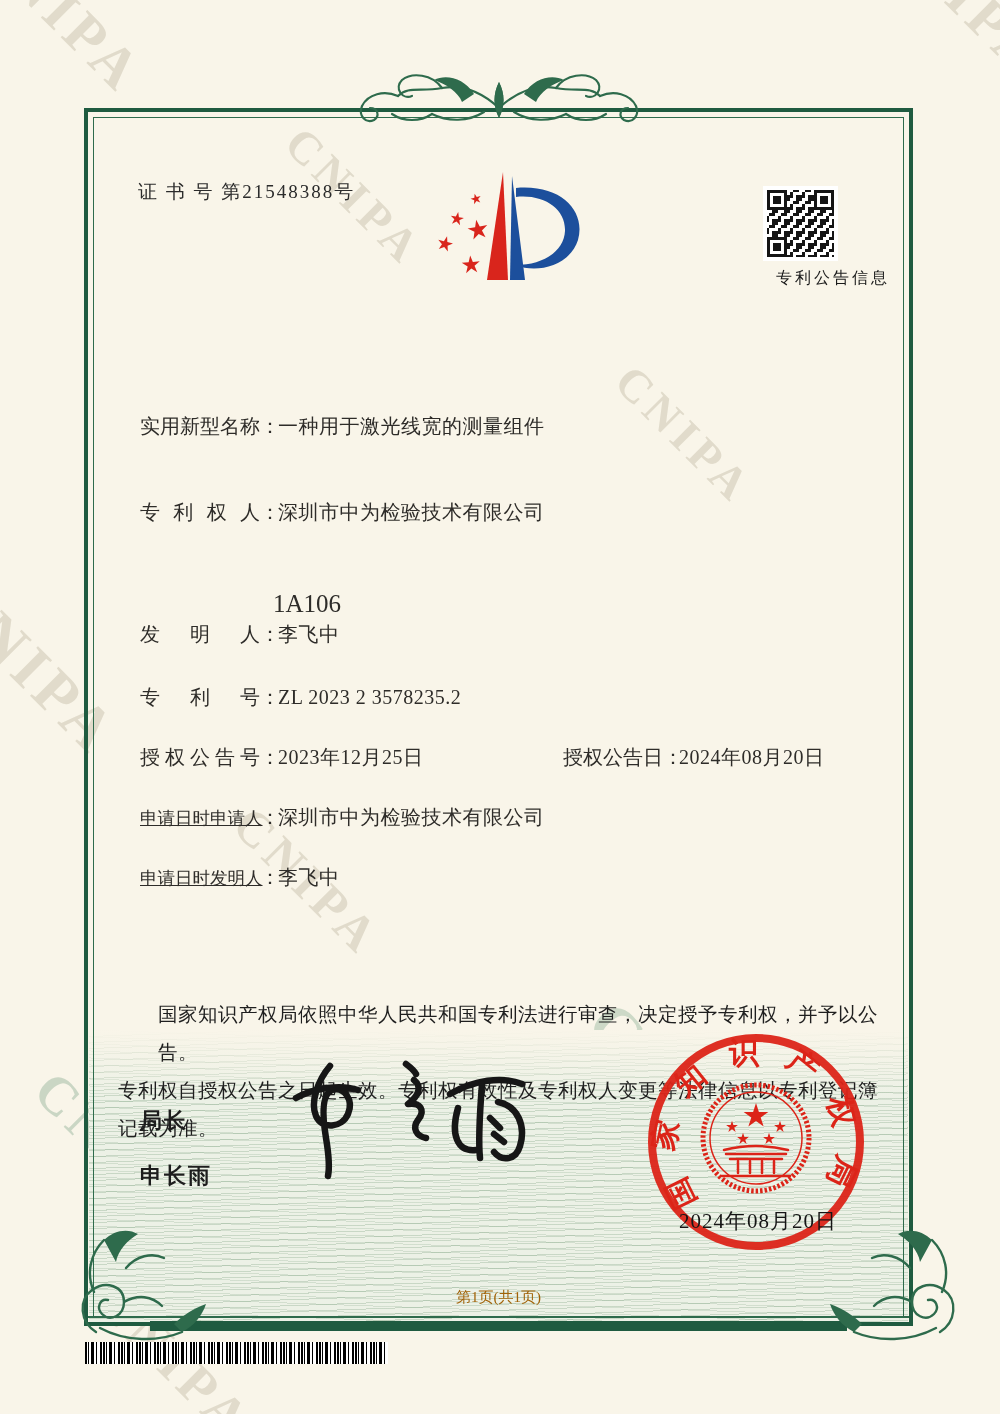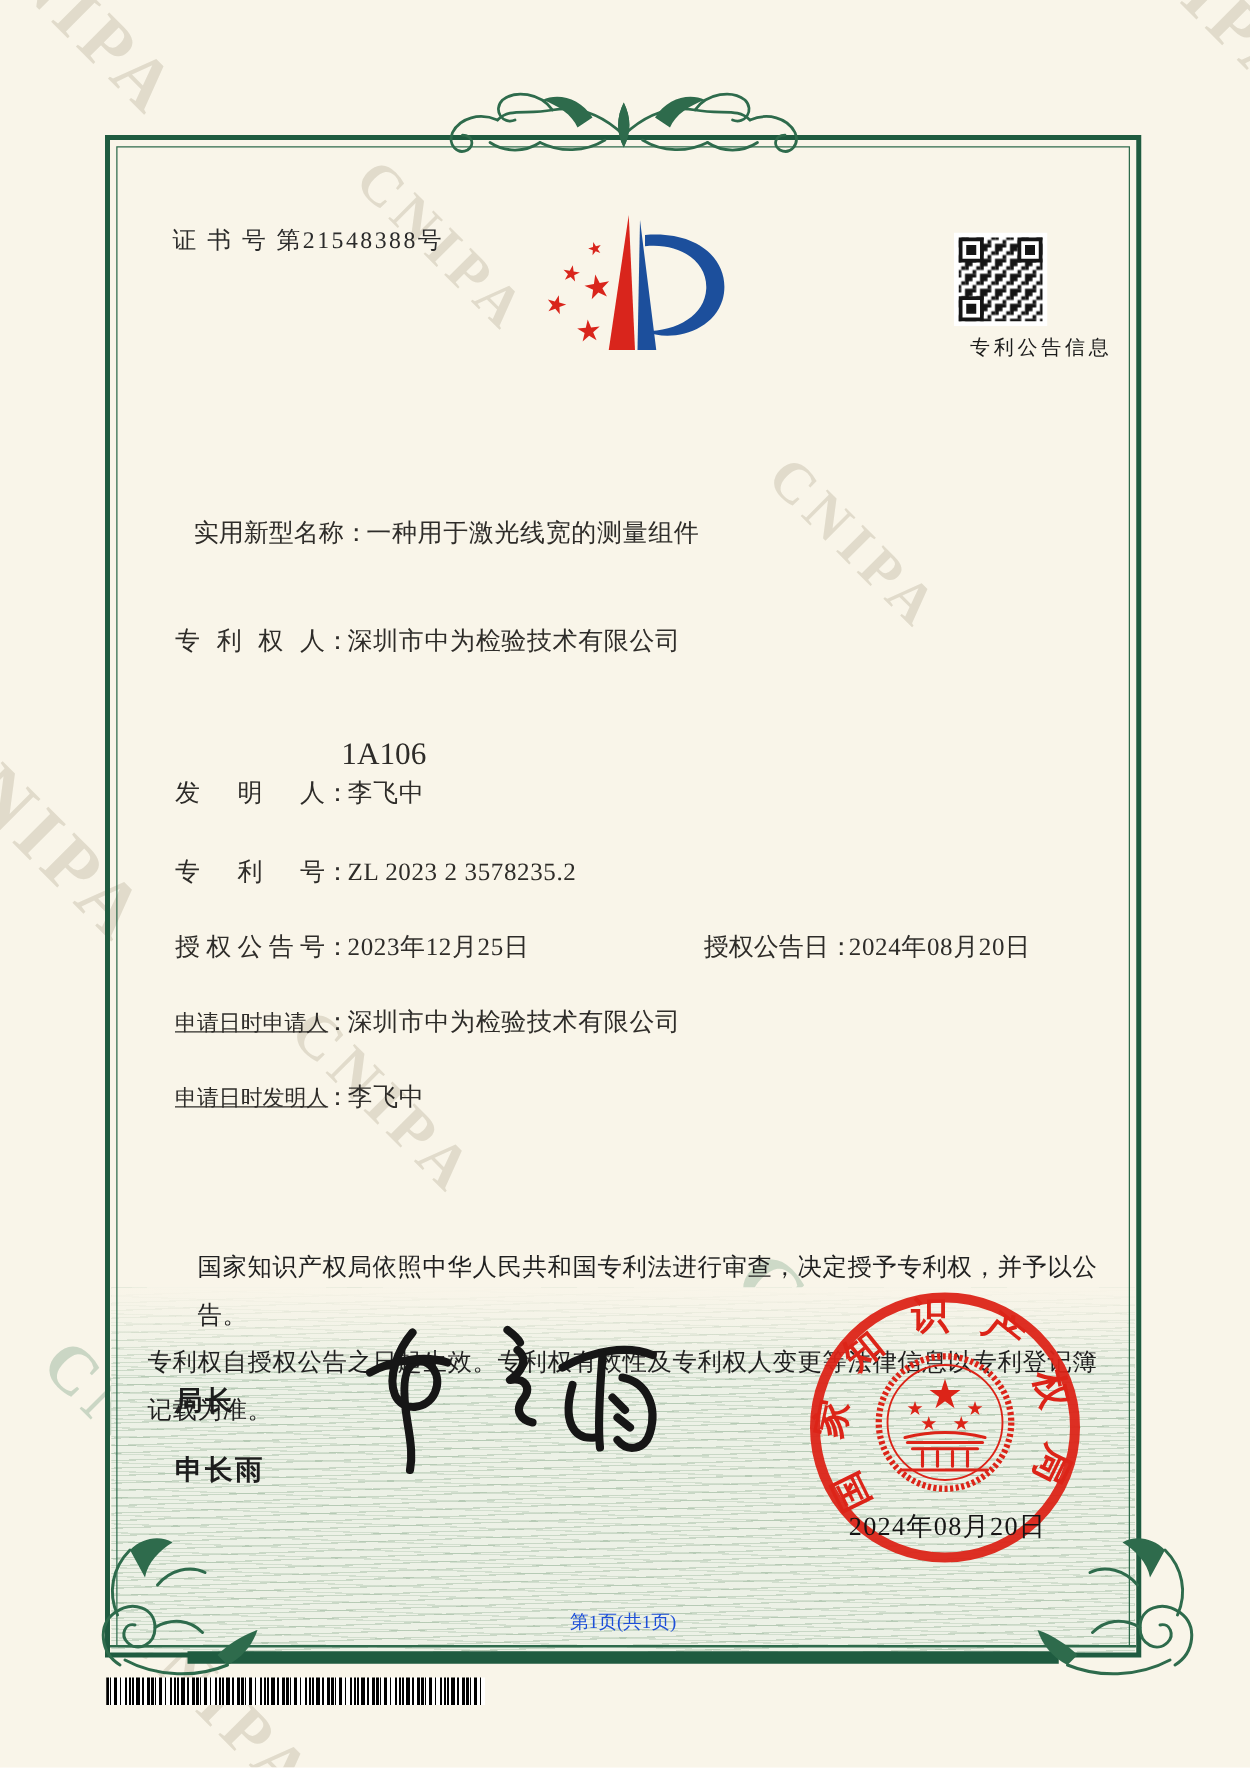--- a/index.html
+++ b/index.html
@@ -42,21 +42,21 @@
               letter-spacing:3px;color:#1a1a1a;margin-left:32px;}
   .title{left:100px;top:295px;width:797px;text-align:center;font-size:44px;font-weight:bold;
          letter-spacing:5px;color:#0e0e0e;}
 
   
   .row{position:absolute;font-size:20px;color:#2e2c29;white-space:nowrap;}
   .row .lab{display:inline-block;width:120px;text-align:justify;text-align-last:justify;}
   .row .lab.wide{font-size:17.5px;text-decoration:underline;}
   .row .colon{display:inline-block;width:18px;}
   .row .val{letter-spacing:.5px;}
-  .r-name{left:140px;top:413px;margin-left:15px;}
+  .r-name{left:140px;top:413px;}
   .r-patentee{left:140px;top:499px;}
   .r-address{left:140px;top:558px;}
   .r-address2{left:273px;top:590px;font-size:25px;color:#2e2c29;}
   .r-inventor{left:140px;top:621px;}
   .r-patno{left:140px;top:684px;}
   .r-pubno{left:563px;top:684px;}
   .r-filing{left:140px;top:744px;}
   .r-grant{left:563px;top:744px;}
   .r-appat{left:140px;top:804px;}
   .r-invat{left:140px;top:864px;}
@@ -68,21 +68,21 @@
          letter-spacing:.5px;}
   .legal .l1{display:block;padding-left:40px;margin-top:48px;}
 
   
   .signer-role{left:140px;top:1106px;font-size:22px;font-weight:bold;color:#1d1d1d;
                font-family:"Liberation Sans",sans-serif;letter-spacing:2px;}
   .signer-name{left:140px;top:1149px;font-size:22px;font-weight:bold;color:#1d1d1d;
                font-family:"Liberation Sans",sans-serif;letter-spacing:2px;margin-top:12px;}
   .signature{left:278px;top:1050px;}
   .seal{left:640px;top:1026px;}
-  .footer{left:100px;top:1288px;width:797px;text-align:center;font-size:15px;color:#1d4ed8;}
+  .footer{left:100px;top:1288px;width:797px;text-align:center;font-size:15px;color:#a16207;}
   .barcode{left:85px;top:1342px;width:303px;height:22px;background:
     repeating-linear-gradient(90deg,#000 0 2px,#fff 2px 3px,#000 3px 4px,#fff 4px 6px,
       #000 6px 9px,#fff 9px 11px,#000 11px 12px,#fff 12px 15px,#000 15px 17px,#fff 17px 18px);}
   .orn-tc{left:338px;top:66px;}
   .orn-bl{left:70px;top:1228px;}
   .orn-br{left:828px;top:1228px;transform:scaleX(-1);}
 </style>
 </head>
 <body>
 

